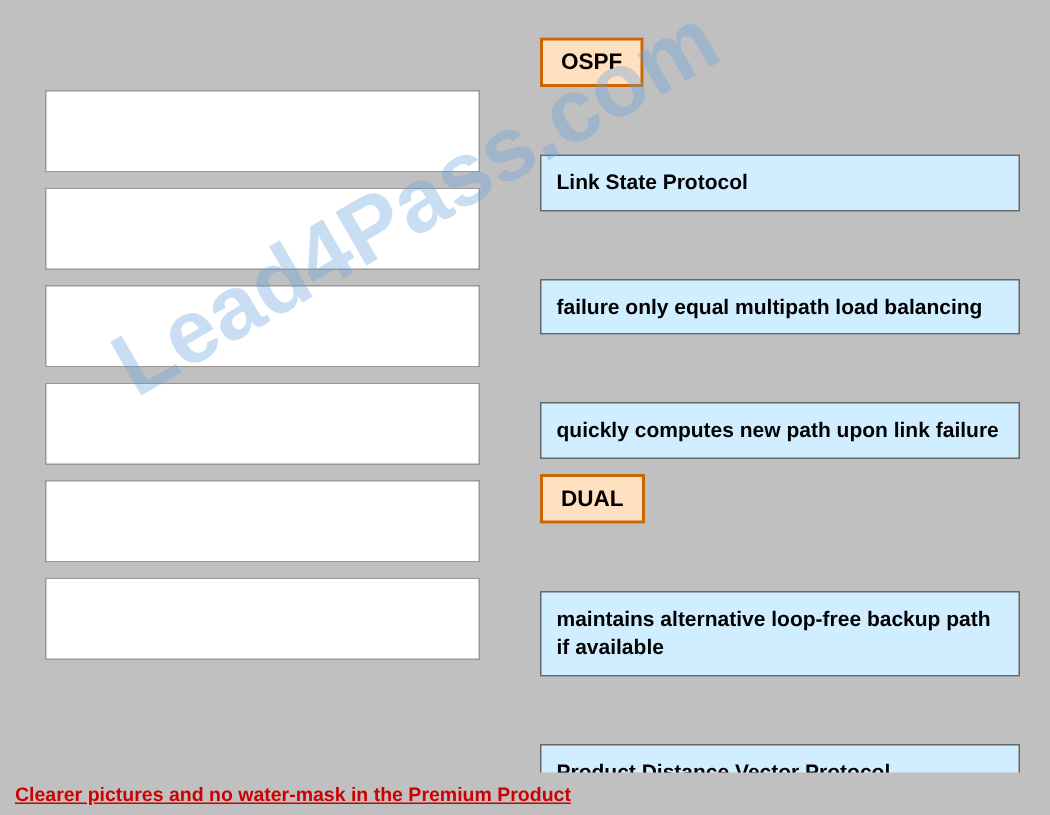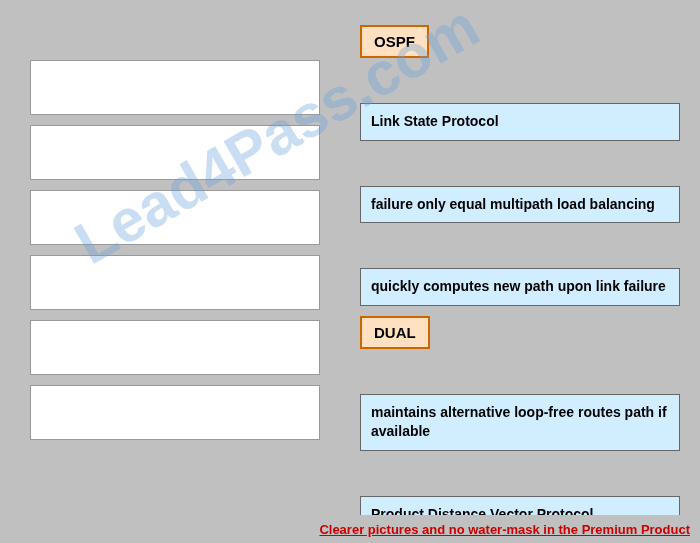--- a/index.html
+++ b/index.html
@@ -71,21 +71,21 @@
       white-space: nowrap;
       z-index: 10;
     }
     .footer-bar {
       position: absolute;
       bottom: 0;
       left: 0;
       width: 700px;
       background-color: #c0c0c0;
       padding: 6px 10px;
-      text-align: right;
+      text-align: left;
     }
     .footer-link {
       color: #cc0000;
       font-weight: bold;
       font-size: 13px;
       text-decoration: underline;
       cursor: pointer;
     }
   </style>
 </head>
@@ -101,21 +101,21 @@
     <div class="drop-box"></div>
     <div class="drop-box"></div>
   </div>
 
   <div class="right-col">
     <div class="label-box">OSPF</div>
     <div class="info-box">Link State Protocol</div>
     <div class="info-box">failure only equal multipath load balancing</div>
     <div class="info-box">quickly computes new path upon link failure</div>
     <div class="label-box">DUAL</div>
-    <div class="info-box">maintains alternative loop-free routes path if available</div>
+    <div class="info-box">maintains alternative loop-free backup path if available</div>
     <div class="info-box">Product Distance Vector Protocol.</div>
   </div>
 
   <div class="watermark">Lead4Pass.com</div>
 
   <div class="footer-bar">
     <span class="footer-link">Clearer pictures and no water-mask in the Premium Product</span>
   </div>
 </div>
 

